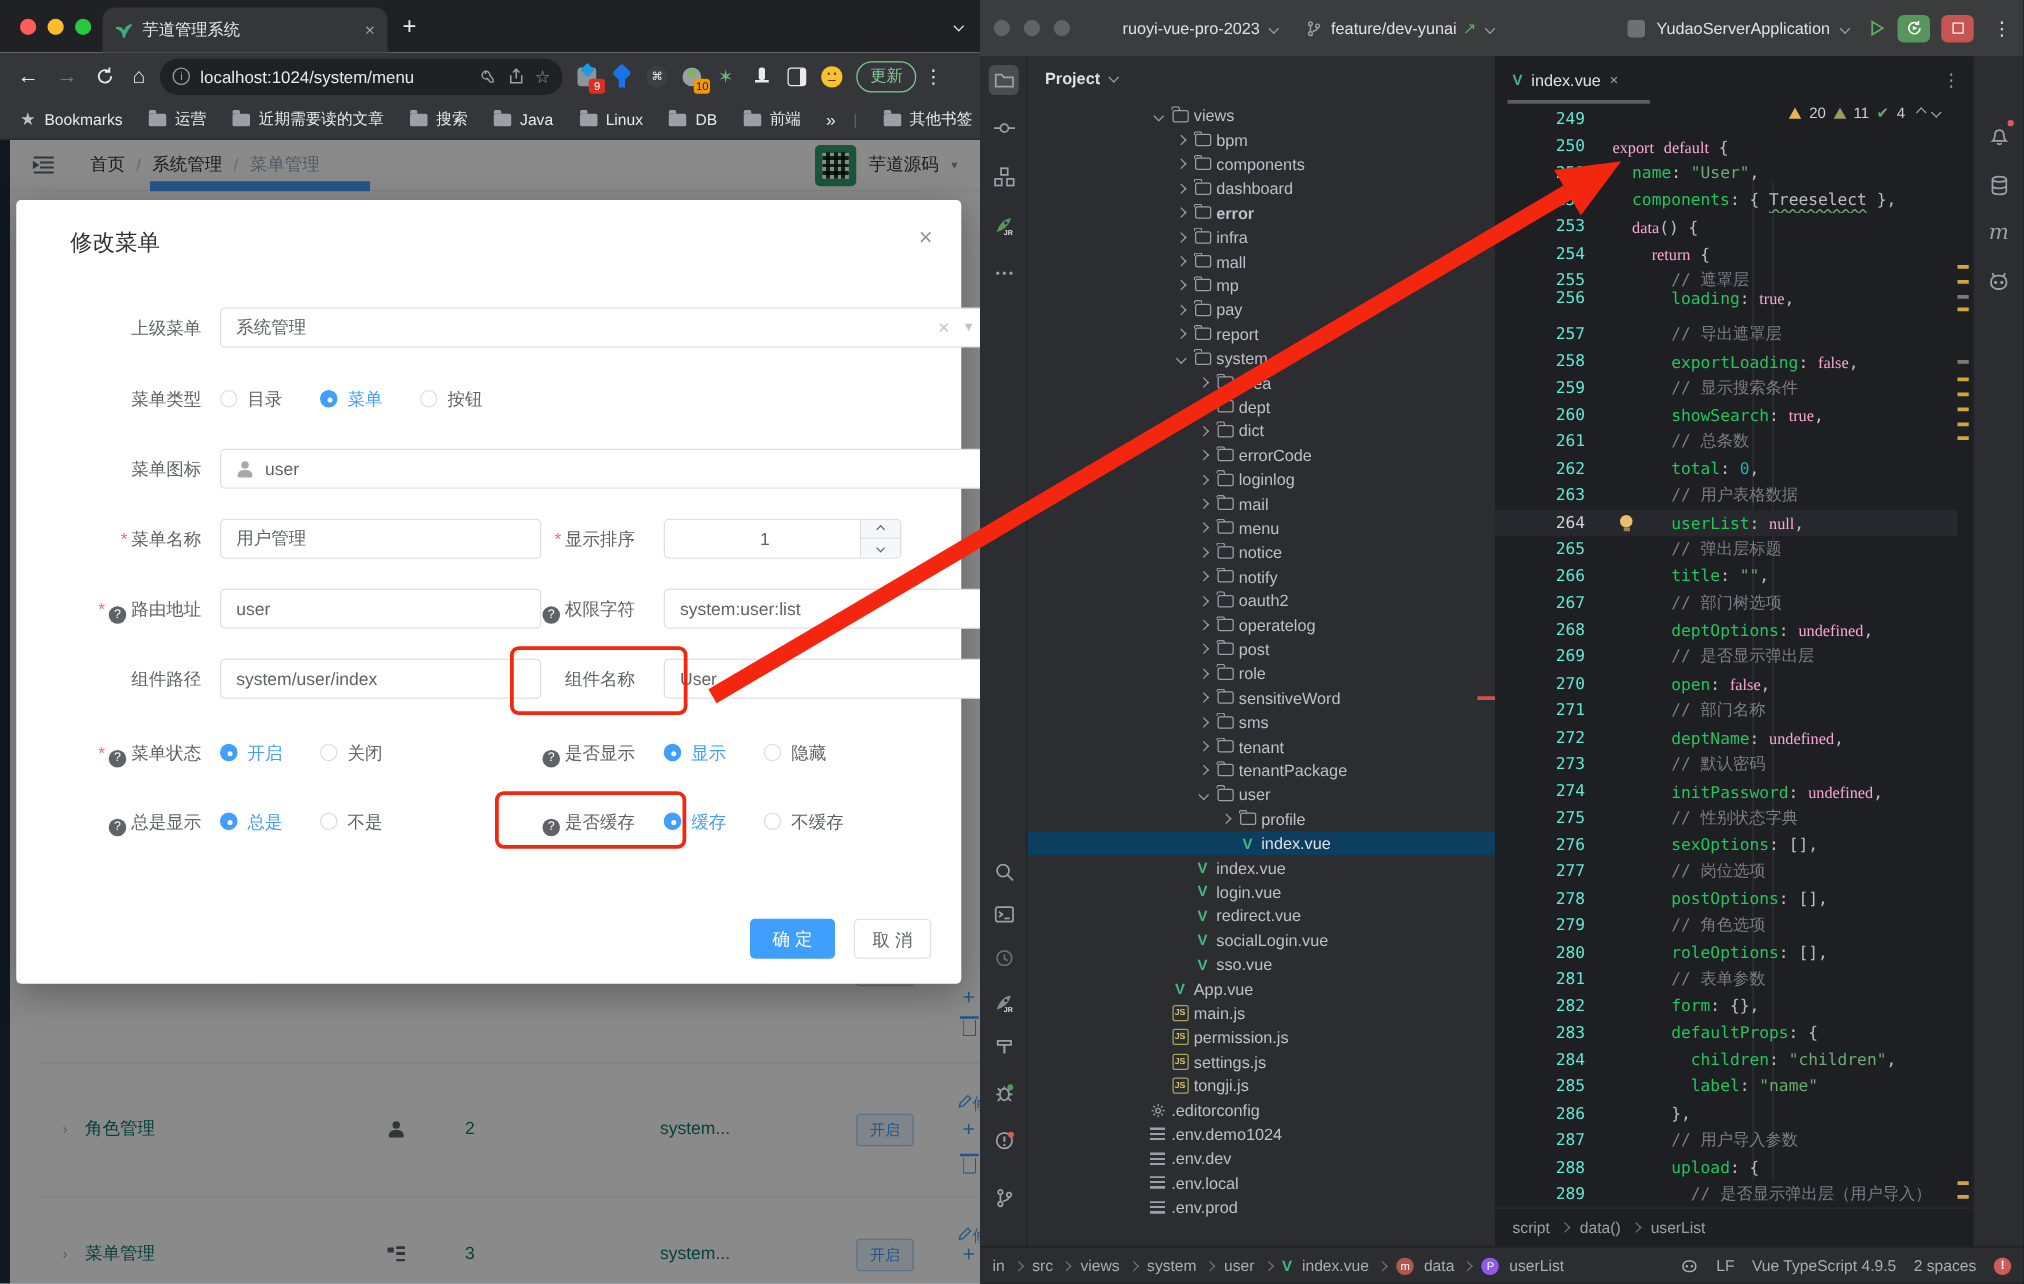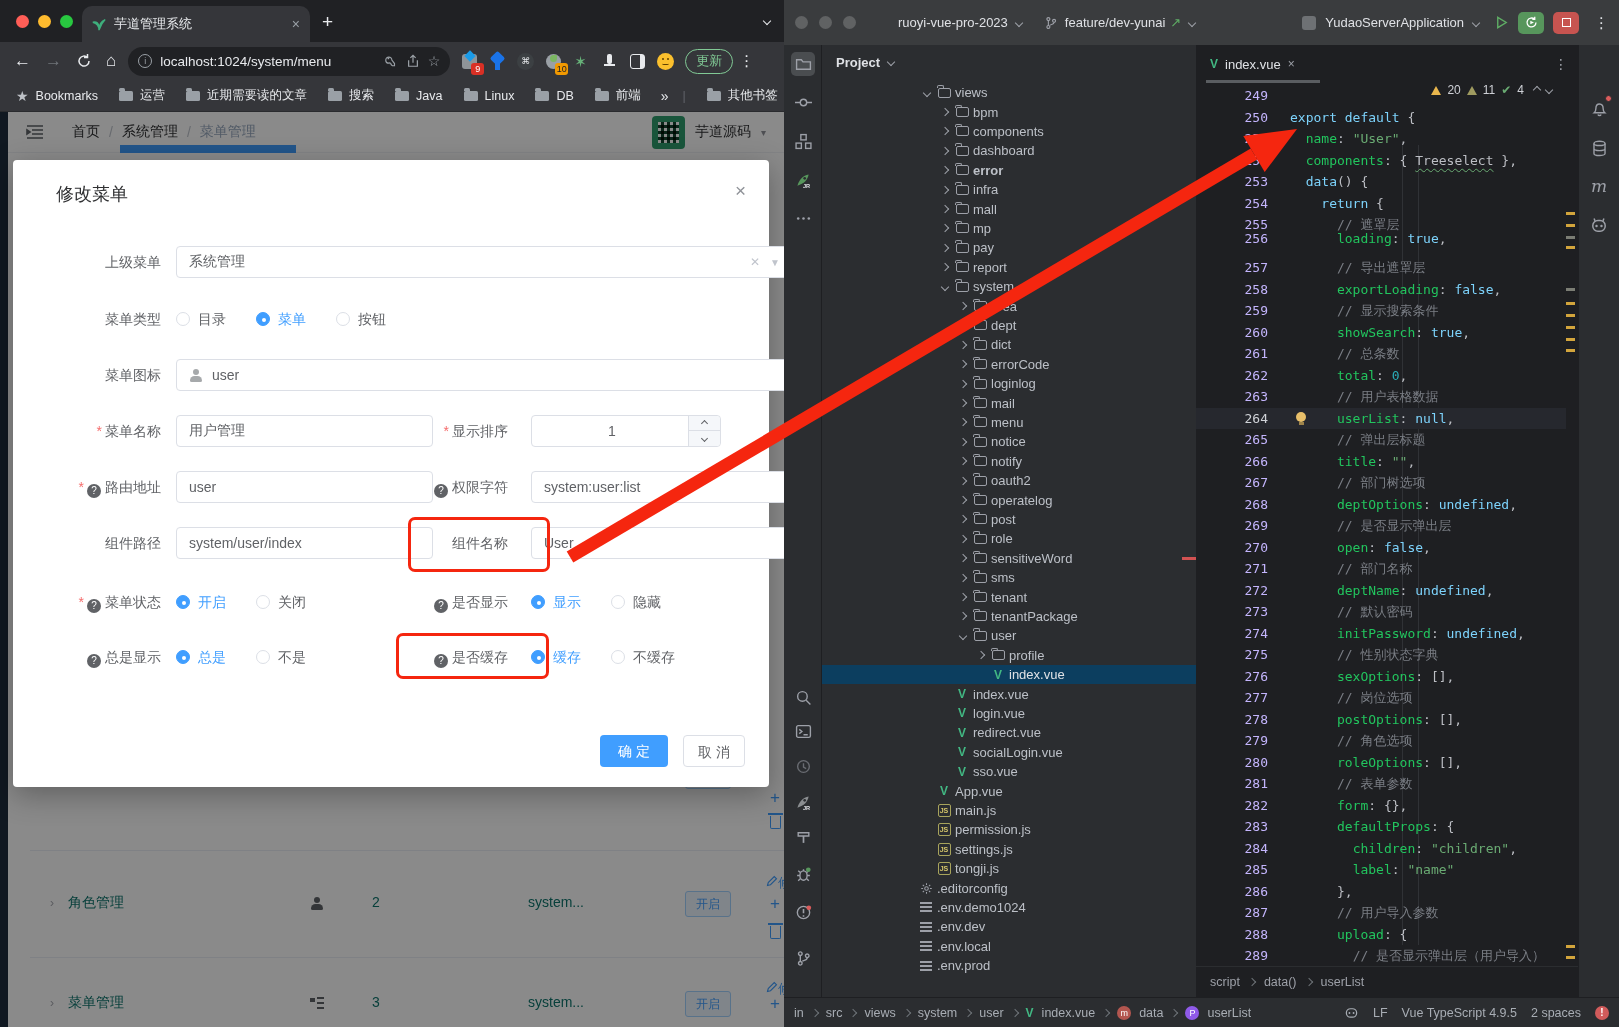--- a/index.html
+++ b/index.html
@@ -123,24 +123,24 @@
   .etab { position:absolute; left:14px; top:0; height:38px; display:flex; align-items:center; gap:7px; font-size:13px; color:#dfe1e5; }
   .graybar { position:absolute; left:10px; top:35px; width:114px; height:3px; background:#5a5d61; }
   .ekebab { position:absolute; right:10px; top:11px; color:#9da0a8; font-size:14px; }
   .insp { position:absolute; right:26px; top:38px; display:flex; align-items:center; gap:6px; font-size:12px; color:#ced0d6; }
   .tri { width:0; height:0; border-left:5.5px solid transparent; border-right:5.5px solid transparent; border-bottom:9.5px solid #e9b64d; }
   .tri.weak { border-bottom-color:#9f9b60; }
   .okmark { color:#6aab73; font-size:12px; }
   .codewrap { position:absolute; left:0; top:0; width:382px; height:876px; }
   .cline { position:absolute; left:0; width:370px; height:21.5px; font-family:"DejaVu Sans Mono",monospace; font-size:13px; line-height:21.5px; white-space:pre; }
   .cline.cur { background:#26282e; }
-  .ln { position:absolute; left:0; width:72px; text-align:right; color:#c4b5fd; font-family:"DejaVu Sans Mono",monospace; }
+  .ln { position:absolute; left:0; width:72px; text-align:right; color:#5eead4; font-family:"DejaVu Sans Mono",monospace; }
   .cline.cur .ln { color:#d0d3d8; }
   .ctext { position:absolute; left:94px; }
-  .tok-w { color:#bcbec4; } .tok-k { color:#7dd3fc; } .tok-p { color:#22c55e; }
+  .tok-w { color:#bcbec4; } .tok-k { color:#f9a8d4;font-family:Liberation Serif, serif; } .tok-p { color:#22c55e; }
   .tok-s { color:#6aab73; } .tok-d { color:#2aacb8; } .tok-c { color:#7a7e85; }
   .tok-t { color:#bcbec4; text-decoration:underline wavy #6aab73 1px; text-underline-offset:3px; }
   .guide { position:absolute; width:1px; background:#303236; top:100px; height:800px; }
   .bulb { position:absolute; left:100px; top:4px; width:10px; height:10px; background:#e8bf6a; border-radius:50%; }
   .bulb::after { content:''; position:absolute; left:2.5px; top:10px; width:5px; height:3px; background:#9d834a; }
   .smark { position:absolute; left:370px; width:9px; height:3px; background:#d3a53c; }
   .smark.g { background:#7b7d74; }
   .ebreadbar { position:absolute; left:0; top:921px; width:382px; height:31px; background:#1e1f22; border-top:1px solid #2b2d30; display:flex; align-items:center; gap:9px; padding-left:14px; font-size:12.5px; color:#9da0a8; }
   .rdock { position:absolute; left:794px; top:45px; width:41px; height:952px; background:#2b2d30; border-left:1px solid #1e1f22; }
   .rdic { position:absolute; left:9px; width:22px; height:22px; display:flex; align-items:center; justify-content:center; }

